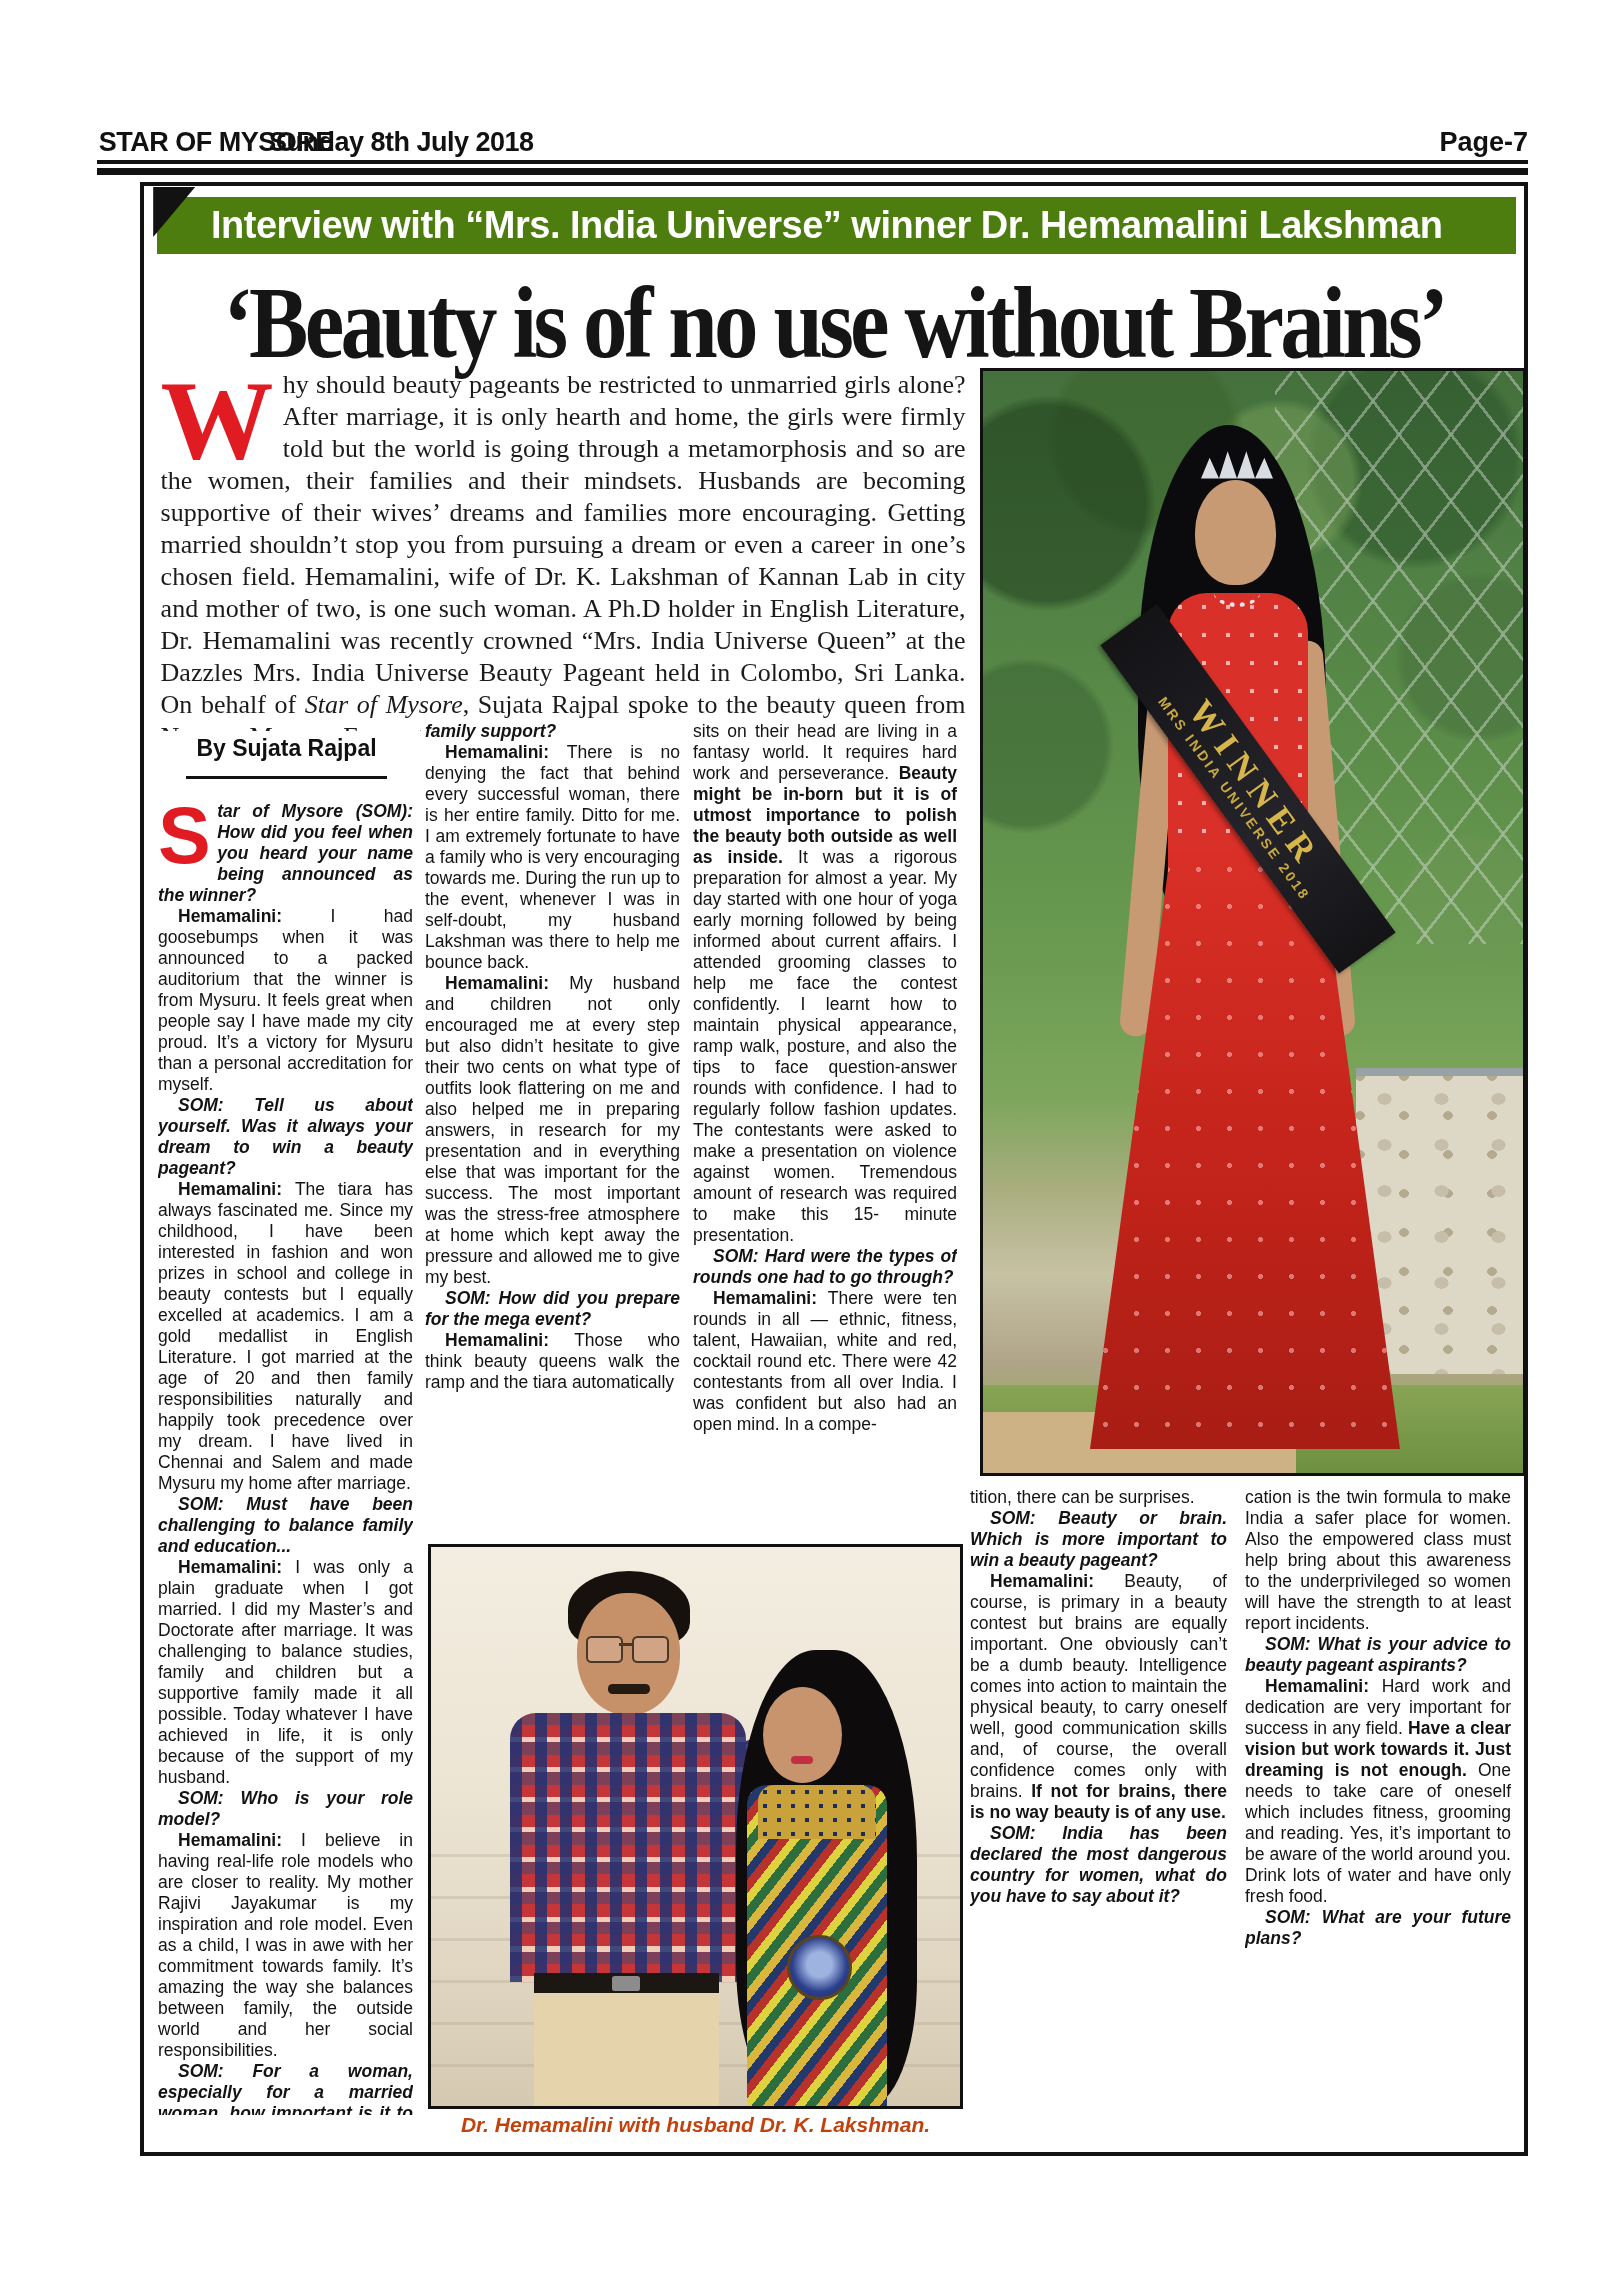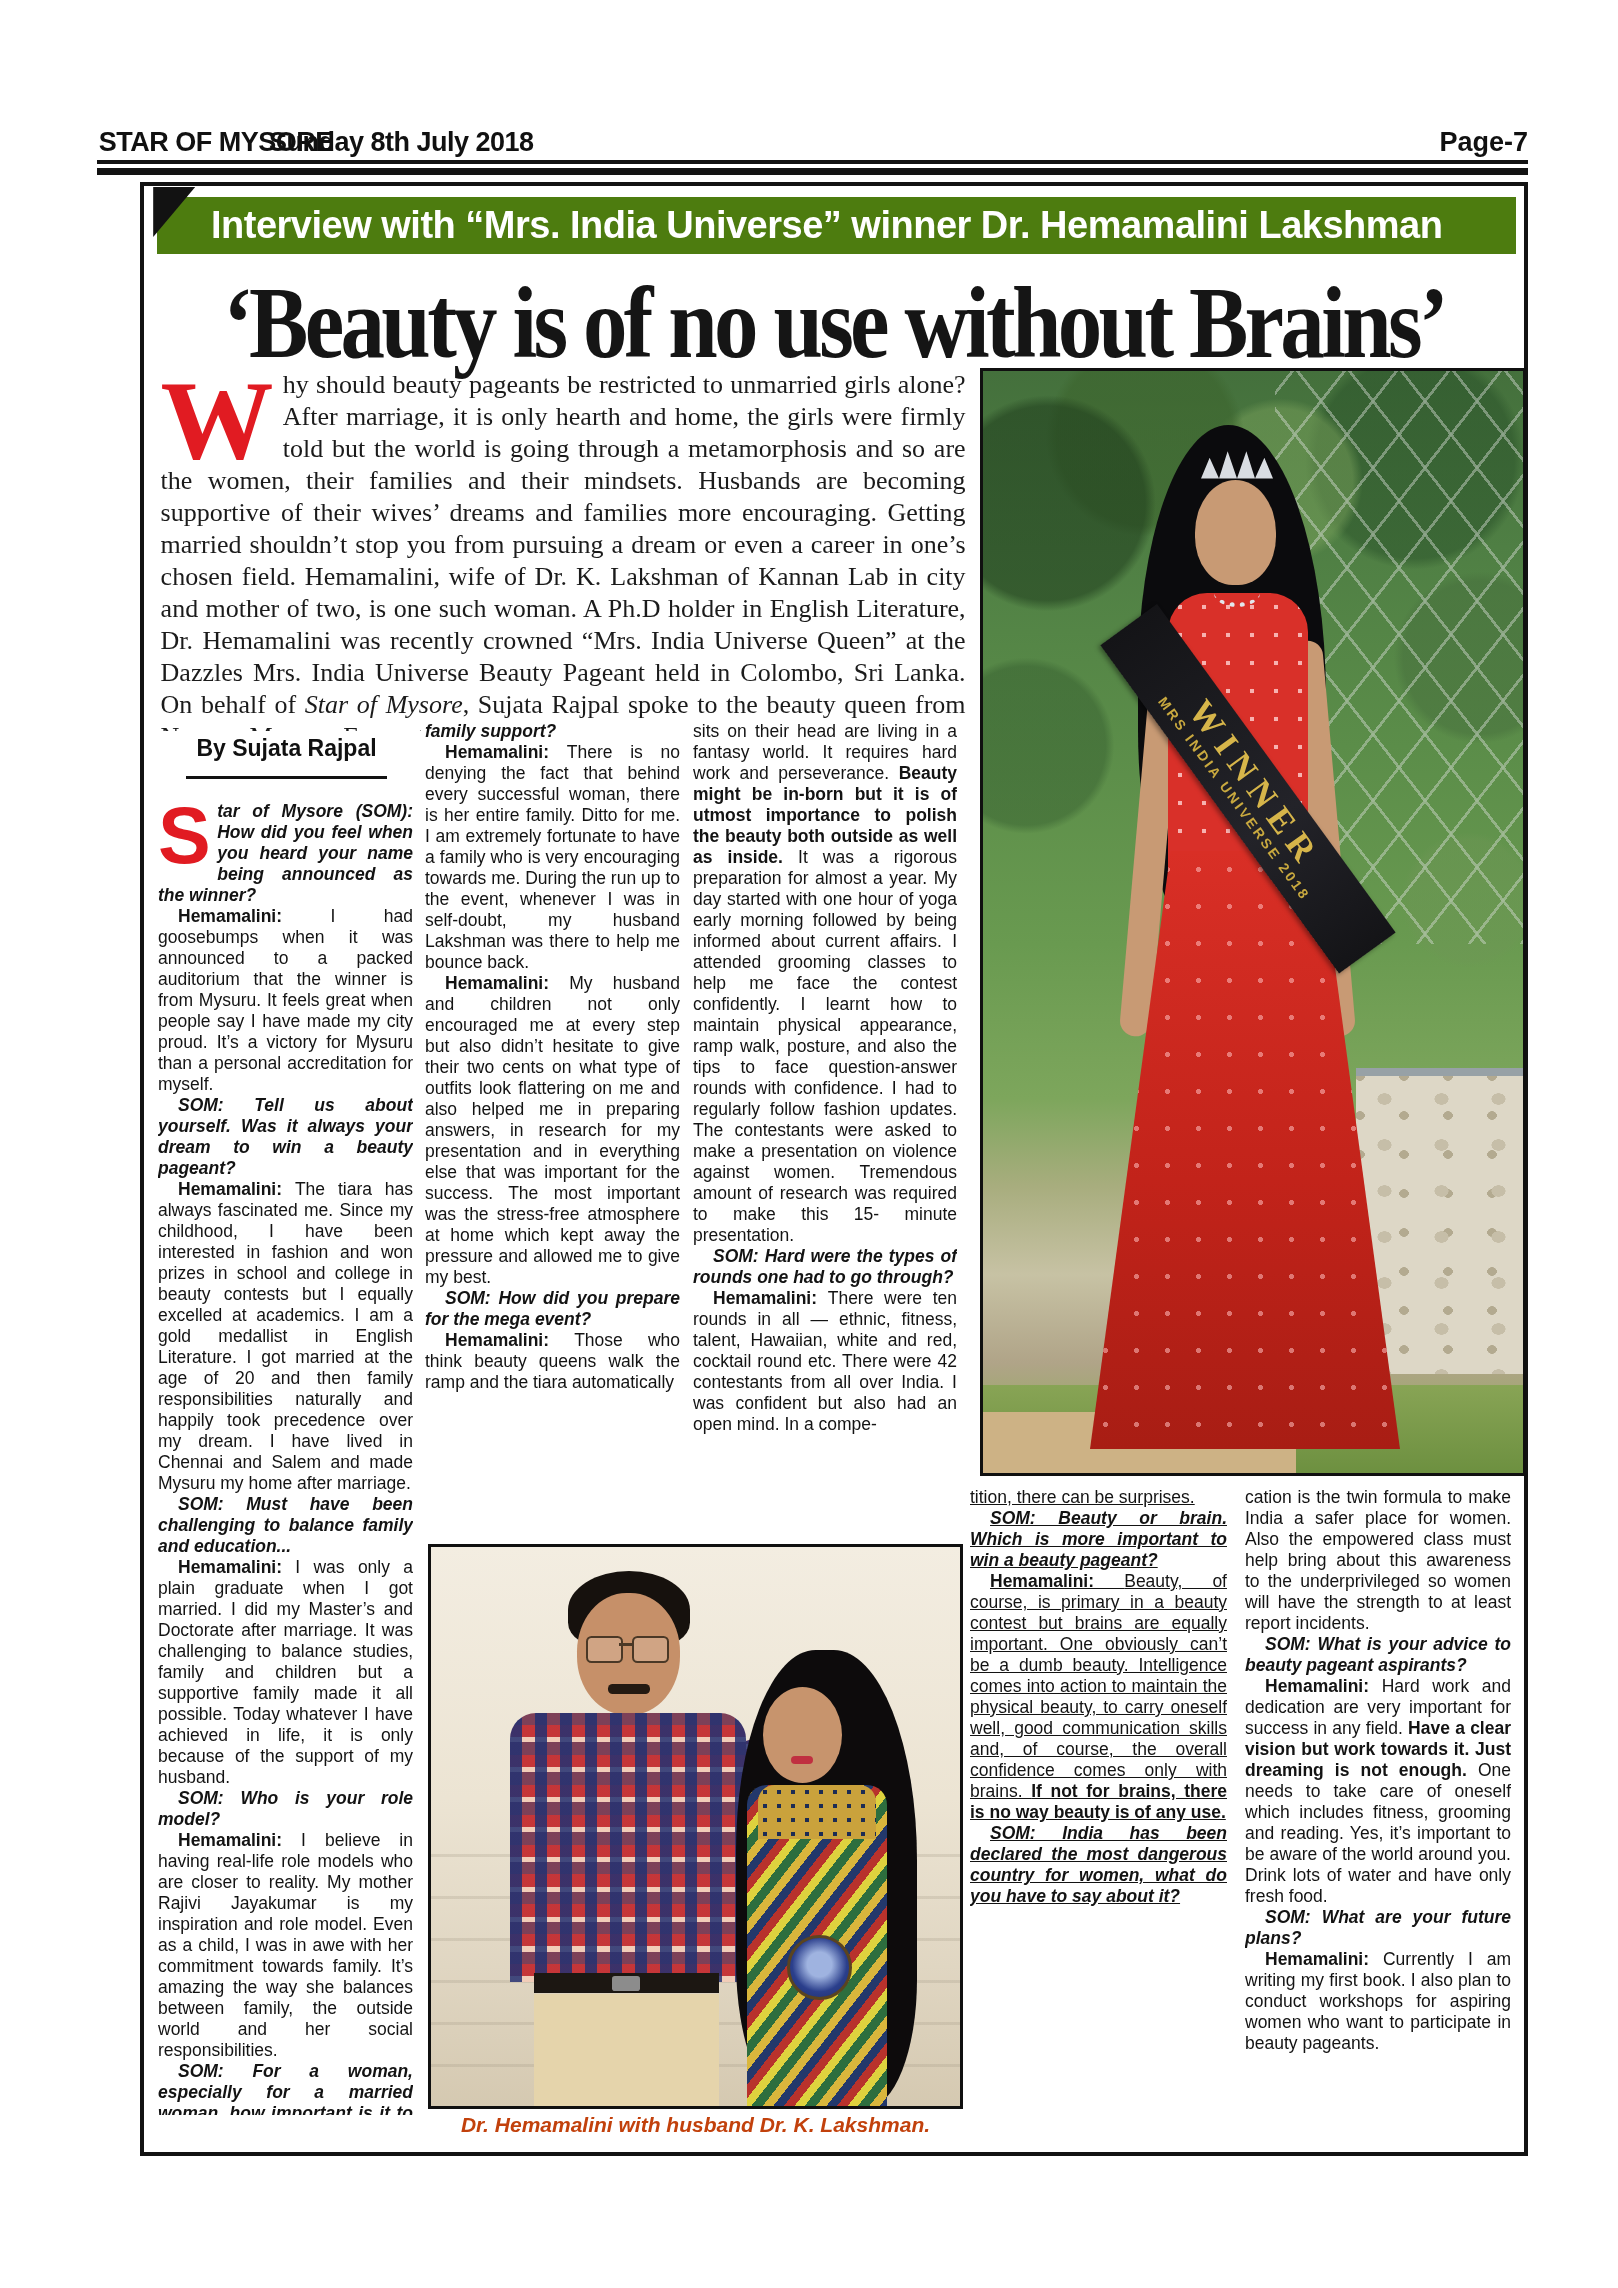--- a/index.html
+++ b/index.html
@@ -27,21 +27,21 @@
 
   
   .byline{position:absolute;left:14px;top:549px;width:257px;text-align:center;font-weight:bold;font-size:23px;color:#111;}
   .byline-rule{position:absolute;left:42px;top:590px;width:201px;height:2.8px;background:#121212;}
 
   
   .col{position:absolute;overflow:hidden;font-size:17.5px;line-height:21px;text-align:justify;color:#131313;}
   .col-1{left:14px;top:615px;width:255px;height:1314px;}
   .col-2{left:281px;top:535px;width:255px;height:820px;}
   .col-3{left:549px;top:535px;width:264px;height:822px;}
-  .col-4{left:826px;top:1301px;width:257px;height:630px;text-decoration:underline;}
+  .col-4{left:826px;top:1301px;width:257px;height:630px;}
   .col-5{left:1101px;top:1301px;width:266px;height:630px;}
   .para{text-indent:20px;}
   .para.q{font-weight:bold;font-style:italic;}
   .para.cont{text-indent:0;}
   .col .drop{float:left;color:#e11b22;font-weight:bold;font-style:normal;font-size:79px;line-height:61px;margin:3.7px 6.5px 0 0;}
 
   
   .photo-main{position:absolute;left:836px;top:182px;width:546px;height:1108px;border:3.7px solid #101010;box-sizing:border-box;overflow:hidden;
     background:linear-gradient(180deg,#44703c 0%,#4f7f44 16%,#5b8d49 34%,#699a50 52%,#7da65c 66%,#a8ad7e 74%,#c7c2a4 82%,#b0a488 90%,#9aa968 95%,#7f9a52 100%);}
   .photo-main .foliage{position:absolute;inset:0;background:
@@ -151,21 +151,20 @@
         <div class="para cont"><span>tition, there can be surprises.</span></div>
         <div class="para q"><span>SOM: Beauty or brain. Which is more important to win a beauty pageant?</span></div>
         <div class="para"><span class="b">Hemamalini: </span><span>Beauty, of course, is primary in a beauty contest but brains are equally important. One obviously can’t be a dumb beauty. Intelligence comes into action to maintain the physical beauty, to carry oneself well, good communication skills and, of course, the overall confidence comes only with brains. </span><span class="b">If not for brains, there is no way beauty is of any use.</span></div>
         <div class="para q"><span>SOM: India has been declared the most dangerous country for women, what do you have to say about it?</span></div>
       </div>
     <div class="col col-5">
         <div class="para cont"><span>cation is the twin formula to make India a safer place for women. Also the empowered class must help bring about this awareness to the underprivileged so women will have the strength to at least report incidents.</span></div>
         <div class="para q"><span>SOM: What is your advice to beauty pageant aspirants?</span></div>
         <div class="para"><span class="b">Hemamalini: </span><span>Hard work and dedication are very important for success in any field. </span><span class="b">Have a clear vision but work towards it. Just dreaming is not enough.</span><span> One needs to take care of oneself which includes fitness, grooming and reading. Yes, it’s important to be aware of the world around you. Drink lots of water and have only fresh food.</span></div>
         <div class="para q"><span>SOM: What are your future plans?</span></div>
-        <div class="para"><span class="b">Hemamalini: </span><span>Currently I am writing my first book. I also plan to conduct workshops for aspiring women who want to participate in beauty pageants.</span></div>
       </div>
 
     <div class="photo-main">
       <div class="foliage"></div>
       <div class="fence"></div>
       <div class="wall"></div>
       <div class="grass"></div>
       <div class="path"></div>
       <div class="ph-hair"></div>
       <div class="ph-arm-r"></div>

